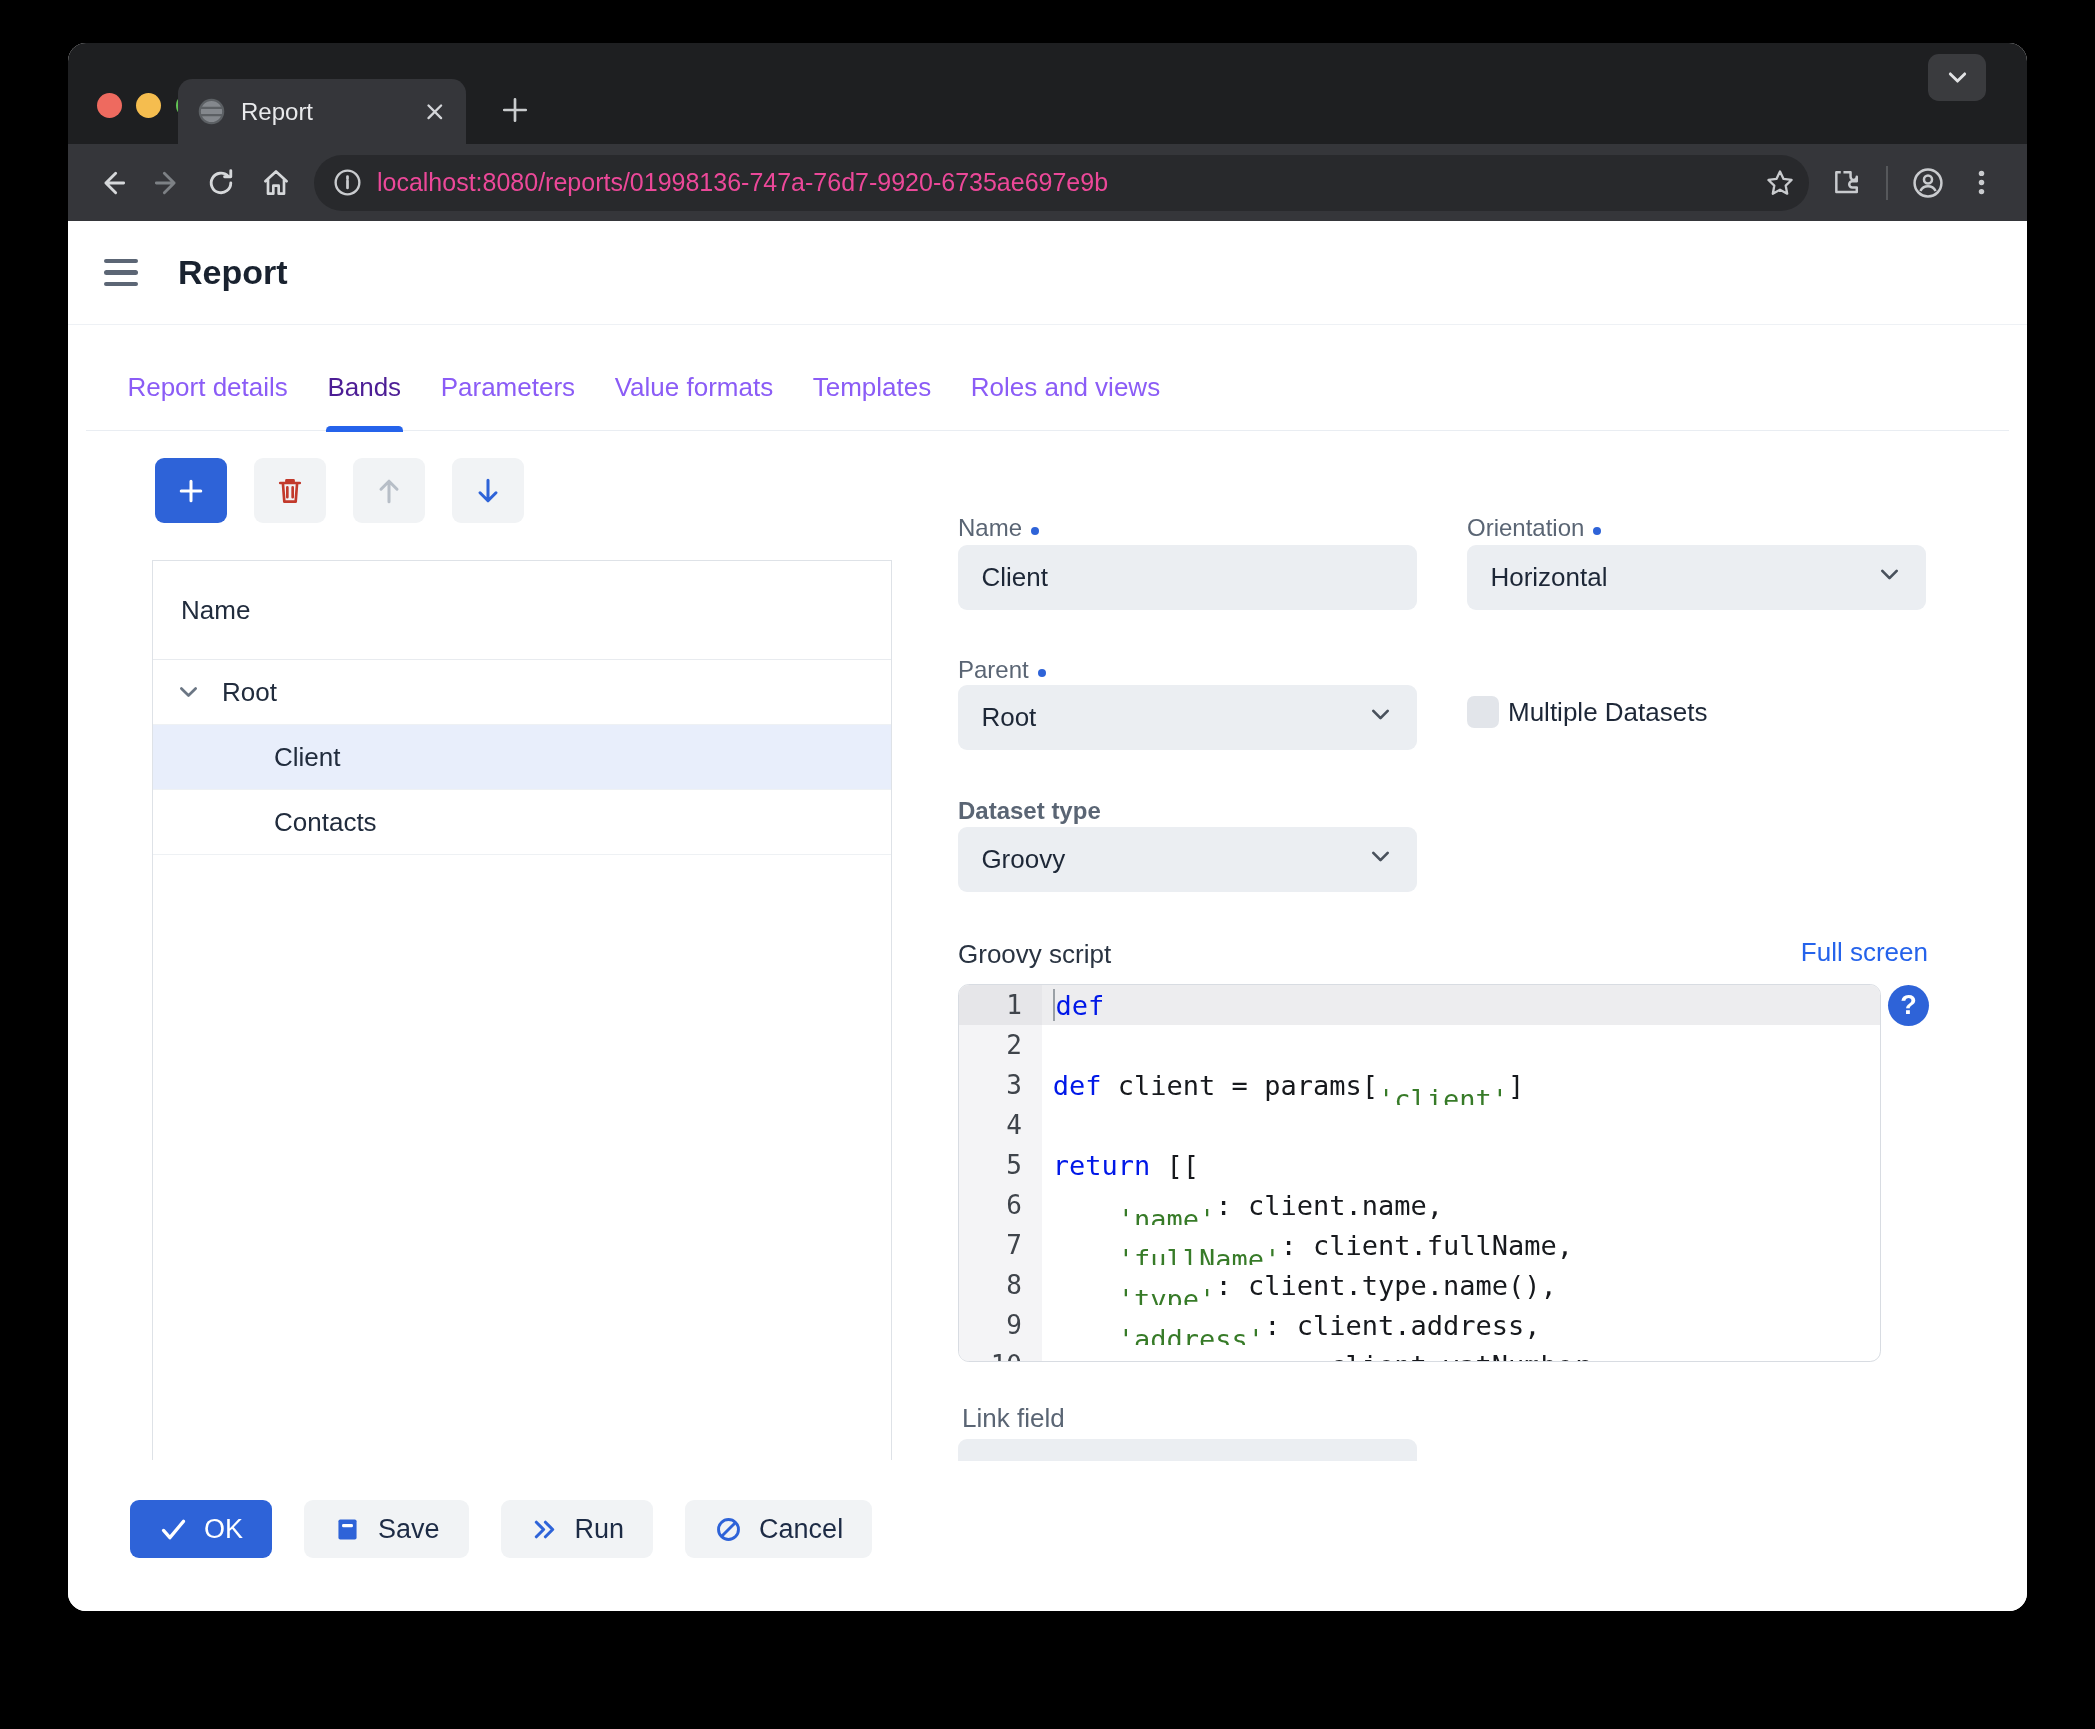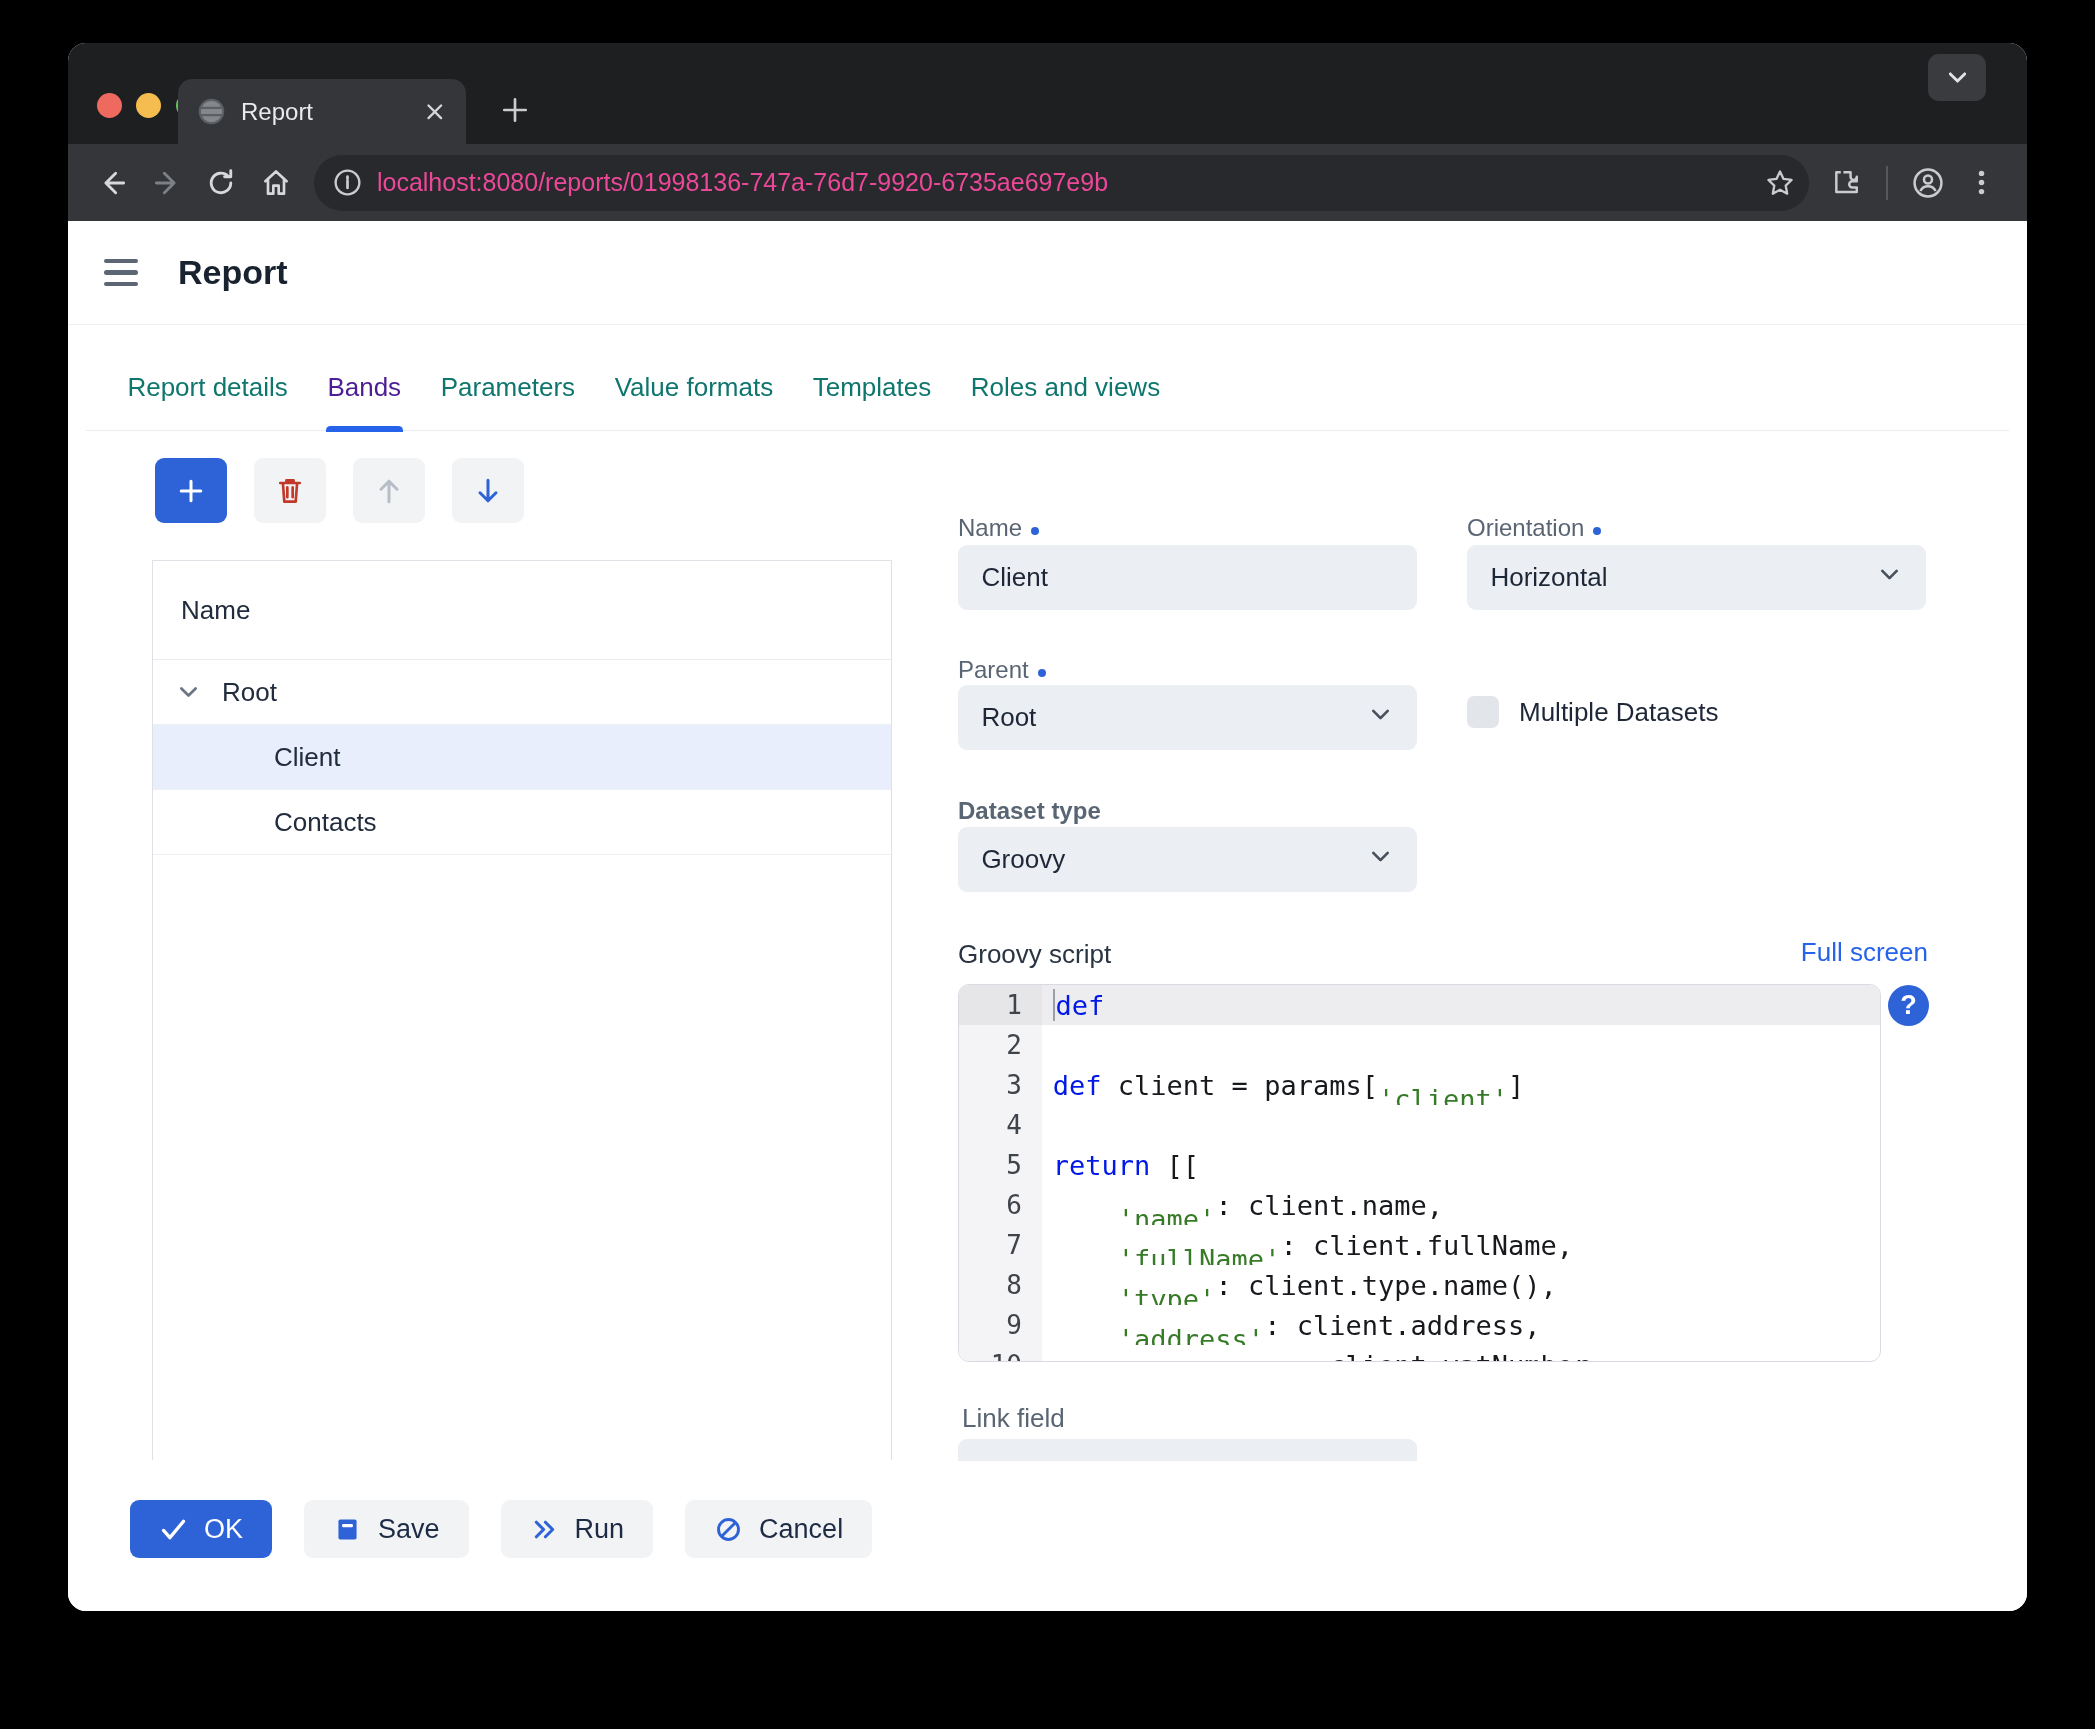--- a/index.html
+++ b/index.html
@@ -31,21 +31,21 @@
   
   .app { flex:1; background:#fff; position:relative; overflow:hidden; color:#1b2533; }
   .app-header { position:absolute; top:0; left:0; right:0; height:104px; border-bottom:1.8px solid #eef1f5;
                 display:flex; align-items:center; gap:40px; padding:0 36px; background:#fff; }
   .hamburger { display:flex; flex-direction:column; gap:7.2px; cursor:pointer; }
   .hamburger span { display:block; width:34px; height:4.5px; background:#5c6675; border-radius:2.7px; }
   .page-title { font-size:34px; font-weight:700; color:#19222f; }
 
   .apptabs { position:absolute; top:106px; left:18px; right:18px; height:104px; display:flex;
              align-items:flex-end; gap:10.8px; padding:0 27px; border-bottom:1.8px solid #e9edf2; }
-  .apptab { padding:0 14.4px 27px; font-size:26px; color:#0f766e; position:relative; white-space:nowrap; }
+  .apptab { padding:0 14.4px 27px; font-size:26px; color:#8b5cf6; position:relative; white-space:nowrap; }
   .apptab.active { color:#4c1d95; }
   .apptab.active::after { content:""; position:absolute; left:12.6px; right:12.6px; bottom:-1.8px; height:6.3px;
                           background:#2563eb; border-radius:4.5px 4.5px 0 0; }
 
   .band-toolbar { position:absolute; left:87px; top:237px; display:flex; gap:27px; }
   .tb-btn { width:72px; height:65px; border-radius:9px; background:#f1f3f5; display:grid; place-items:center; }
   .tb-btn.primary { background:#2e63d8; }
 
   .band-table { position:absolute; left:84px; top:339px; width:740px; height:900px;
                 border:1.8px solid #dee2e7; border-bottom:none; background:#fff; }
@@ -56,21 +56,21 @@
   .bt-row.selected { background:#e8eefb; }
   .bt-row .tw { position:absolute; left:23.4px; top:50%; transform:translateY(-50%); display:grid; place-items:center; }
   .bt-row.lvl0 { padding-left:69px; }
   .bt-row.lvl1 { padding-left:121px; }
 
   .field-label { position:absolute; font-size:24px; color:#5a6574; display:flex; align-items:center; gap:9px; }
   .req-dot { width:8px; height:8px; border-radius:50%; background:#2e63d8; margin-top:5.4px; }
   .inputbox { position:absolute; height:65px; width:459px; background:#ebeef2; border-radius:9px;
               display:flex; align-items:center; padding:0 23.4px; font-size:26px; color:#1d2737; }
   .selectbox .chev { margin-left:auto; }
-  .checkbox-row { position:absolute; display:flex; align-items:center; gap:20px; font-size:26px; color:#1d2737; }
+  .checkbox-row { position:absolute; display:flex; align-items:center; gap:9px; font-size:26px; color:#1d2737; }
   .checkbox { width:32px; height:32px; border-radius:7.2px; background:#e2e5ea; }
 
   .fullscreen-link { position:absolute; font-size:26px; color:#2563eb; }
   .editor { position:absolute; left:890px; top:763px; width:923px; height:378px; border:1.8px solid #d8dce2;
             border-radius:10.8px; background:#fff; overflow:hidden; }
   .ed-line { display:flex; height:40px; font-family:"DejaVu Sans Mono",monospace; font-size:27px; white-space:pre; }
   .ed-gutter { width:83px; flex:none; background:#f4f4f6; color:#3f444b; font-size:26px;
                display:flex; align-items:center; justify-content:flex-end; padding-right:20px; }
   .ed-code { flex:1; display:flex; align-items:center; padding-left:10.8px; overflow:hidden; }
   .ed-line.active .ed-gutter { background:#e6e6e9; }

